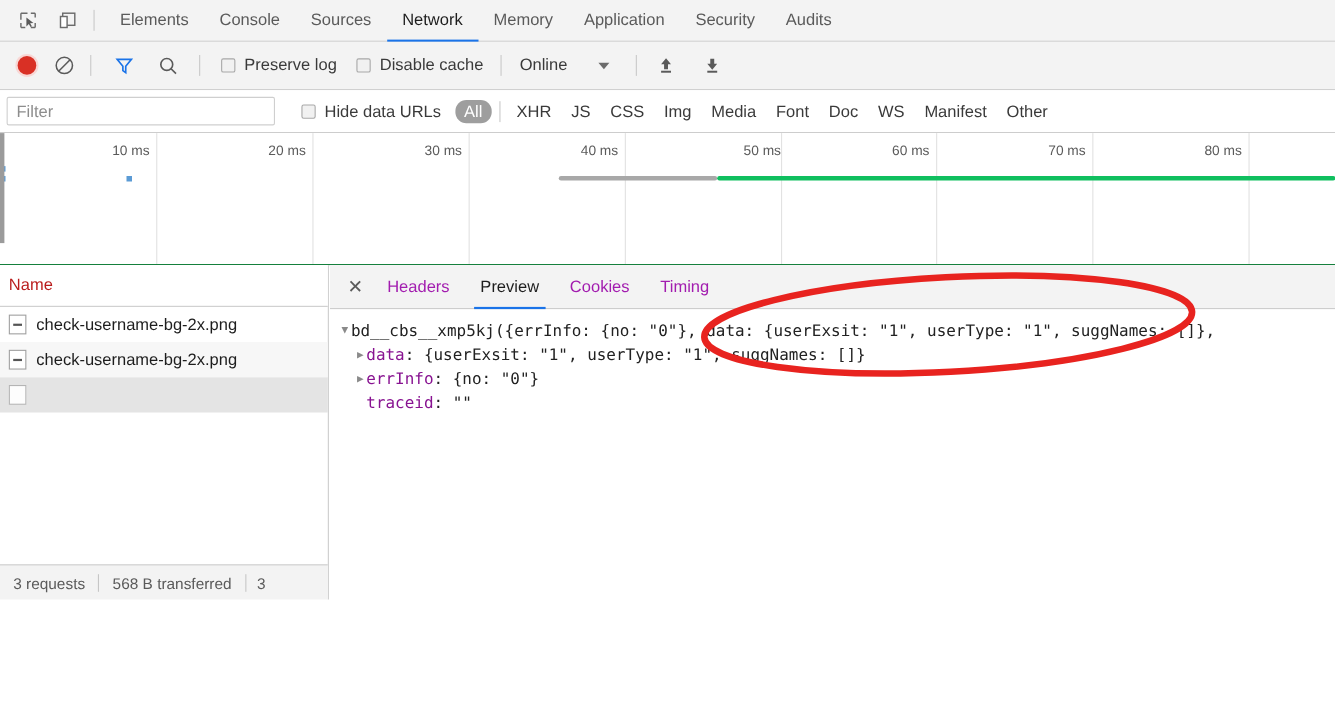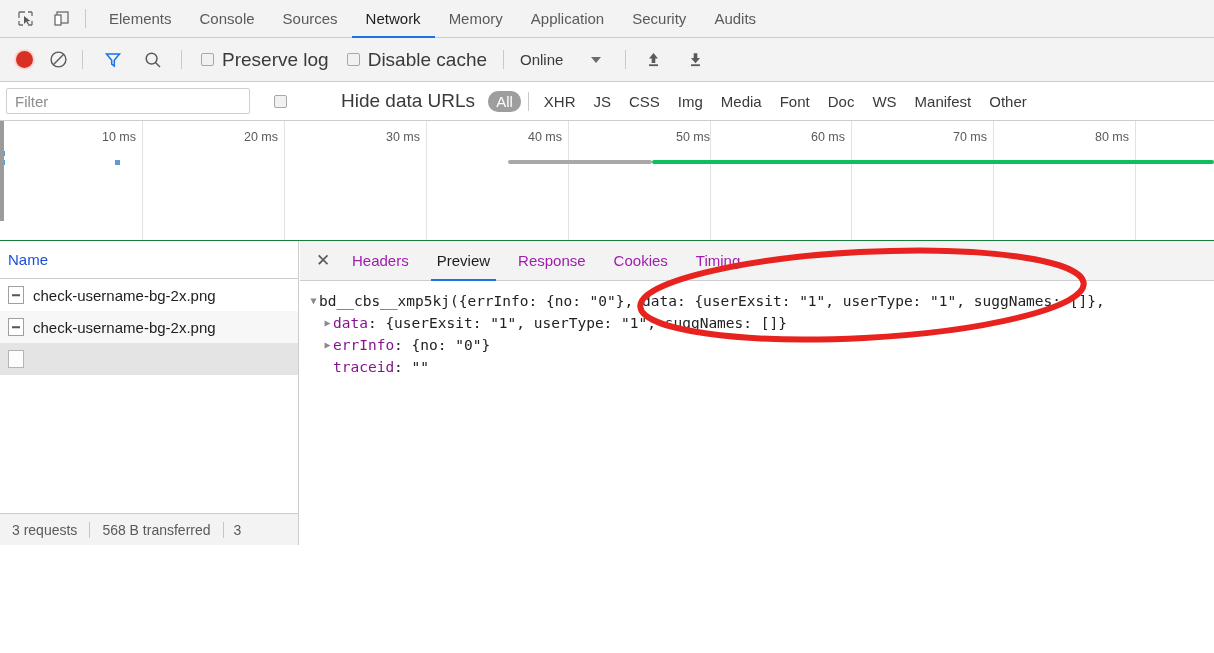--- a/index.html
+++ b/index.html
@@ -48,21 +48,21 @@
     box-shadow:0 0 0 2px #f8d7d5;
   }
   .clearbtn { margin-left:16px; cursor:pointer; display:flex; }
   .filterfunnel { margin-left:21px; cursor:pointer; display:flex; }
   .searchmag { margin-left:22px; cursor:pointer; display:flex; }
   .cbwrap { display:flex; align-items:center; cursor:pointer; }
   .cbox {
     width:13px; height:13px; border:1px solid #a8a8a8;
     background:#f1f1f1; border-radius:2px;
   }
-  .cblabel { font-size:19px; color:#3a3a3a; margin-left:8px; white-space:nowrap; }
+  .cblabel { font-size:15px; color:#3a3a3a; margin-left:8px; white-space:nowrap; }
   .throttle {
     font-size:15px; color:#3a3a3a; cursor:pointer; white-space:nowrap;
   }
   .caret {
     width:0;height:0;border-left:5px solid transparent;border-right:5px solid transparent;
     border-top:6px solid #6b6b6b; cursor:pointer;
   }
 
   
   .filterbar {
@@ -99,21 +99,21 @@
 
   
   .leftpane {
     position:absolute; left:0; top:241px; width:299px; bottom:0;
     background:#fff; border-right:1px solid #cdcdcd;
   }
   .namehdr {
     height:38px; border-bottom:1px solid #cdcdcd; background:#fff;
     display:flex; align-items:center; padding-left:8px;
   }
-  .namehdr span { font-size:15px; color:#1d4ed8; }
+  .namehdr span { font-size:15px; color:#b91c1c; }
   .reqrow {
     height:32px; display:flex; align-items:center; padding-left:8px;
     cursor:pointer; font-size:15px; color:#1d1d1d; white-space:nowrap;
   }
   .reqrow.alt { background:#f7f7f7; }
   .reqrow.selected { background:#e4e4e4; }
   .fileicon {
     width:16px; height:18px; border:1px solid #a0a0a0; background:#fff;
     margin-right:9px; position:relative; flex:0 0 auto;
   }
@@ -264,21 +264,21 @@
     <div class="tool-icon" style="margin-left:12px;">
       <svg width="19" height="19" viewBox="0 0 19 19">
         <path d="M9.5 13.3 L14 7.9 H11.3 V3.3 H7.7 V7.9 H5 Z" fill="#5a5a5a"></path>
         <rect x="5" y="14.3" width="9" height="1.8" fill="#5a5a5a"></rect>
       </svg>
     </div>
   </div>
 
   <div class="filterbar">
     <input class="filterinput" type="text" placeholder="Filter" style="">
-    <div class="cbwrap" style="margin-left:24px;gap:46px;">
+    <div class="cbwrap" style="margin-left:24px;">
       <span class="cbox"></span>
       <span class="cblabel">Hide data URLs</span>
     </div>
     <div class="ftypes" style="margin-left:12px;" id="ftypes-host">
         <div class="ftype active">All</div>
         <span class="vsep" style="margin: 0px 6px;"></span>
         <div class="ftype">XHR</div>
         <div class="ftype">JS</div>
         <div class="ftype">CSS</div>
         <div class="ftype">Img</div>
@@ -343,21 +343,20 @@
       <span class="sb-more">3</span>
     </div>
   </div>
 
   <div class="rightpane">
     <div class="dtabs">
       <div class="closebtn">✕</div>
       <div id="dtabs-host" style="display:flex;align-items:center;">
           <div class="dtab">Headers</div>
           <div class="dtab active">Preview</div>
-          <div class="dtab">Response</div>
           <div class="dtab">Cookies</div>
           <div class="dtab">Timing</div>
         </div>
     </div>
     <div class="preview">
       <div id="preview-host">
           <div class="jline">
             <span class="arrow-d">▼</span>
             <span class="k-plain">bd__cbs__xmp5kj({errInfo: {no: "0"}, data: {userExsit: "1", userType: "1", suggNames: []},</span>
           </div>

